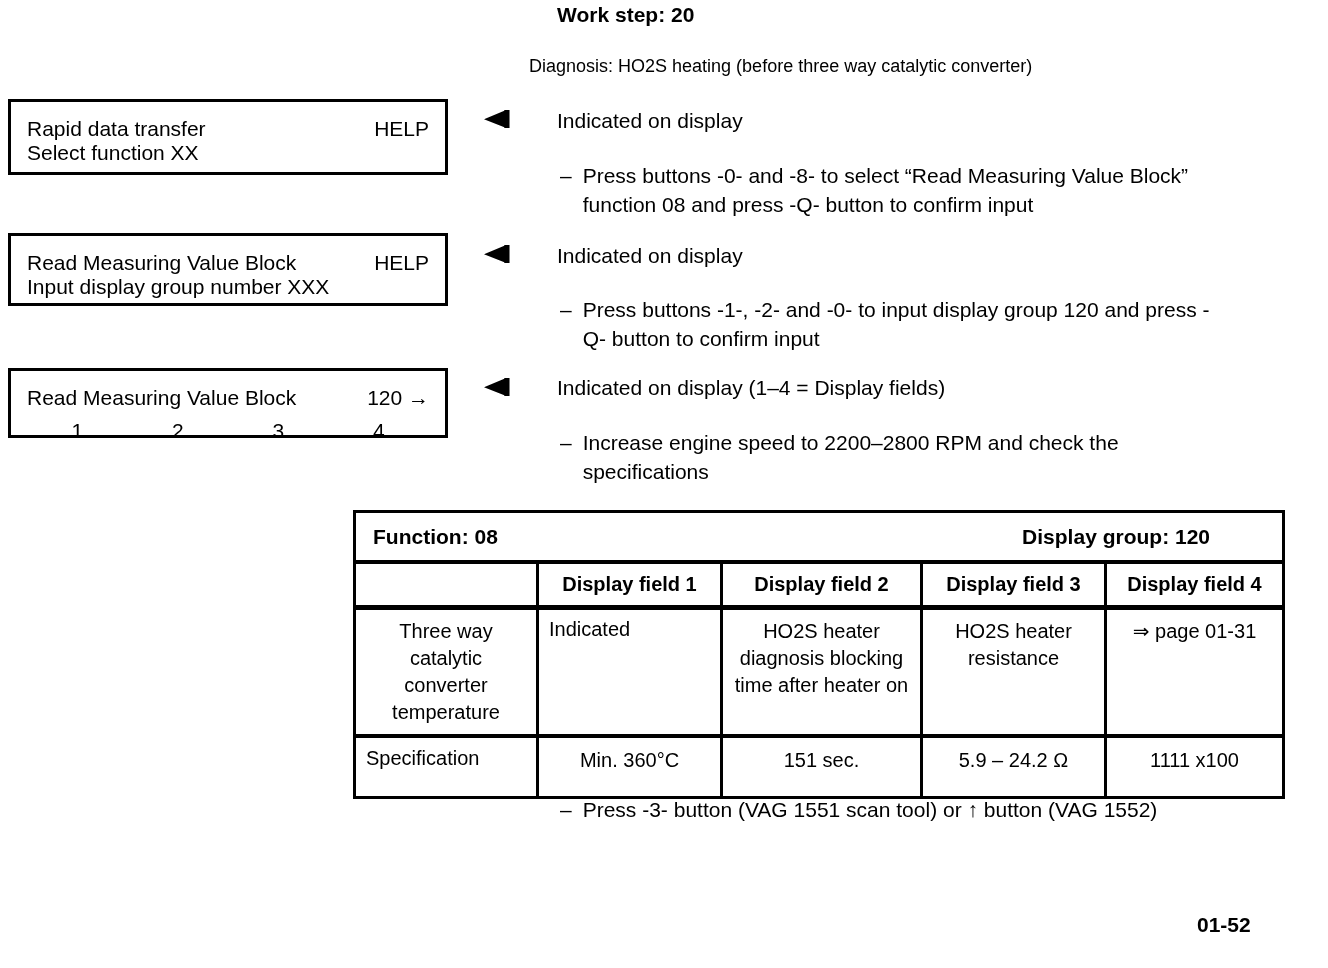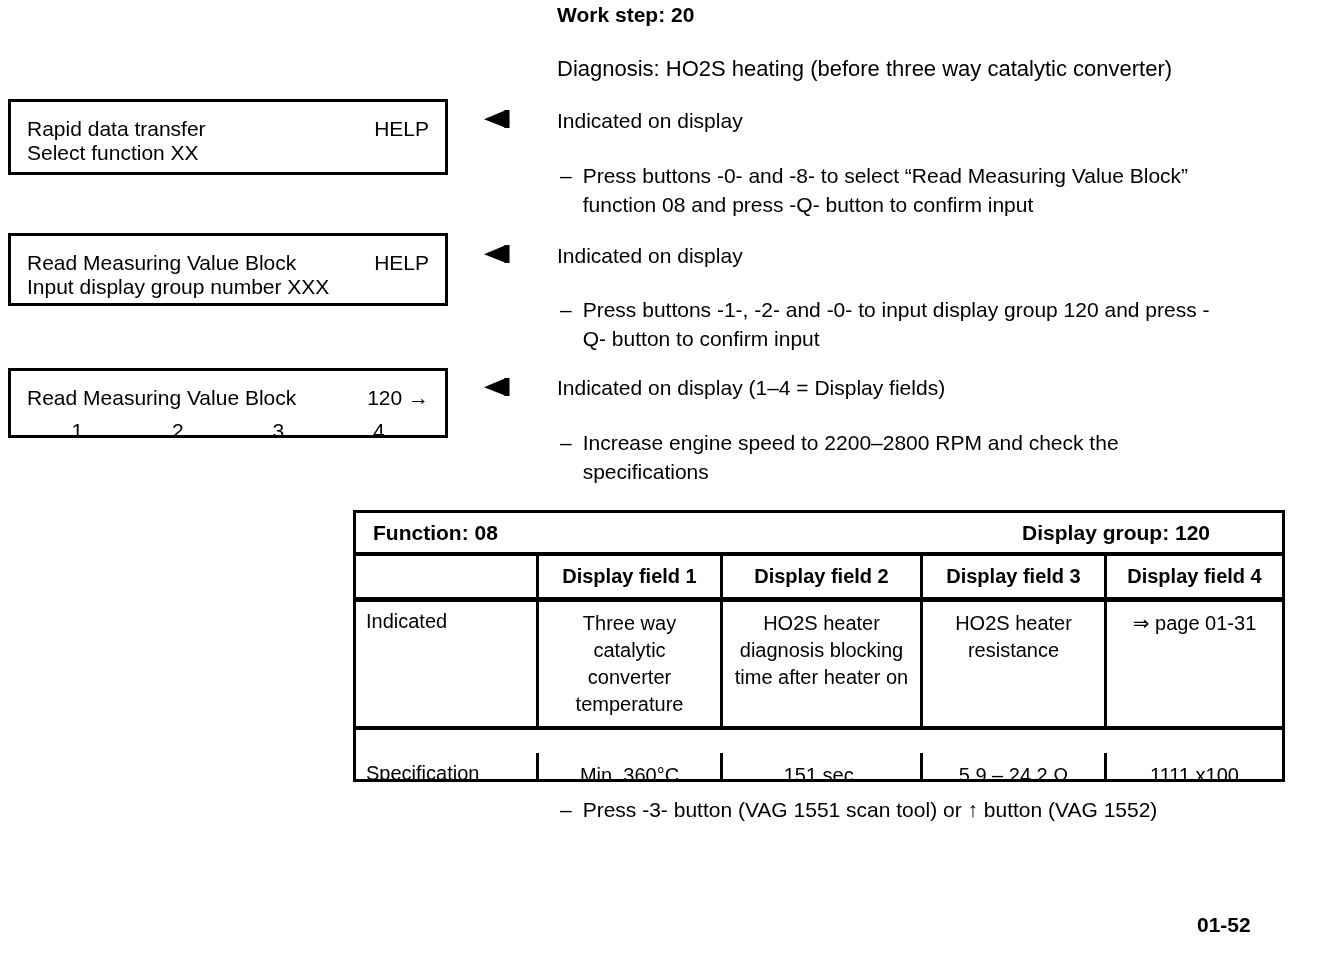--- a/index.html
+++ b/index.html
@@ -21,22 +21,22 @@
 
   
   .work-step {
     position: absolute;
     left: 557px; top: 3px;
     font-size: 21px;
     font-weight: 700;
   }
   .diagnosis {
     position: absolute;
-    left: 557px; top: 56px;
-    font-size: 22px;
+    left: 529px; top: 56px;
+    font-size: 18px;
   }
 
   
   .display-box {
     position: absolute;
     left: 8px;
     width: 440px;
     border: 3px solid #000;
     background: #fff;
     padding: 15px 16px 0 16px;
@@ -100,30 +100,30 @@
     left: 353px; top: 510px;
     width: 932px;
     border: 3px solid #000;
     background: #fff;
     font-size: 20px;
   }
   .t-row { display: grid; grid-template-columns: 180px 184px 200px 184px 178px; }
   .t-row1 {
     display: flex;
     align-items: center;
-    height: 43px;
+    height: 51px;
     border-bottom: 4px solid #000;
     font-size: 21px;
     font-weight: 700;
   }
   .t-func { padding-left: 17px; }
   .t-group { margin-left: auto; margin-right: 72px; }
   .t-row2 { height: 46px; border-bottom: 5px solid #000; }
   .t-row3 { height: 128px; border-bottom: 4px solid #000; }
-  .t-row4 { height: 26px; margin-top: 23px; }
+  .t-row4 { height: 58px; }
   .t-cell {
     border-left: 3px solid #000;
     overflow: hidden;
   }
   .t-cell:first-child { border-left: none; }
   .t-head {
     font-weight: 700;
     display: flex;
     align-items: center;
     justify-content: center;
@@ -217,22 +217,22 @@
       <span class="t-group">Display group: 120</span>
     </div>
     <div class="t-row t-row2">
       <div class="t-cell"></div>
       <div class="t-cell t-head">Display field 1</div>
       <div class="t-cell t-head">Display field 2</div>
       <div class="t-cell t-head">Display field 3</div>
       <div class="t-cell t-head">Display field 4</div>
     </div>
     <div class="t-row t-row3">
+      <div class="t-cell t-val">Three way catalytic converter temperature</div>
       <div class="t-cell t-label">Indicated</div>
-      <div class="t-cell t-val">Three way catalytic converter temperature</div>
       <div class="t-cell t-val">HO2S heater diagnosis blocking time after heater on</div>
       <div class="t-cell t-val">HO2S heater resistance</div>
       <div class="t-cell t-val">⇒ page 01-31</div>
     </div>
     <div class="t-row t-row4">
       <div class="t-cell t-label">Specification</div>
       <div class="t-cell t-val">Min. 360°C</div>
       <div class="t-cell t-val">151 sec.</div>
       <div class="t-cell t-val">5.9 – 24.2 Ω</div>
       <div class="t-cell t-val">1111 x100</div>

